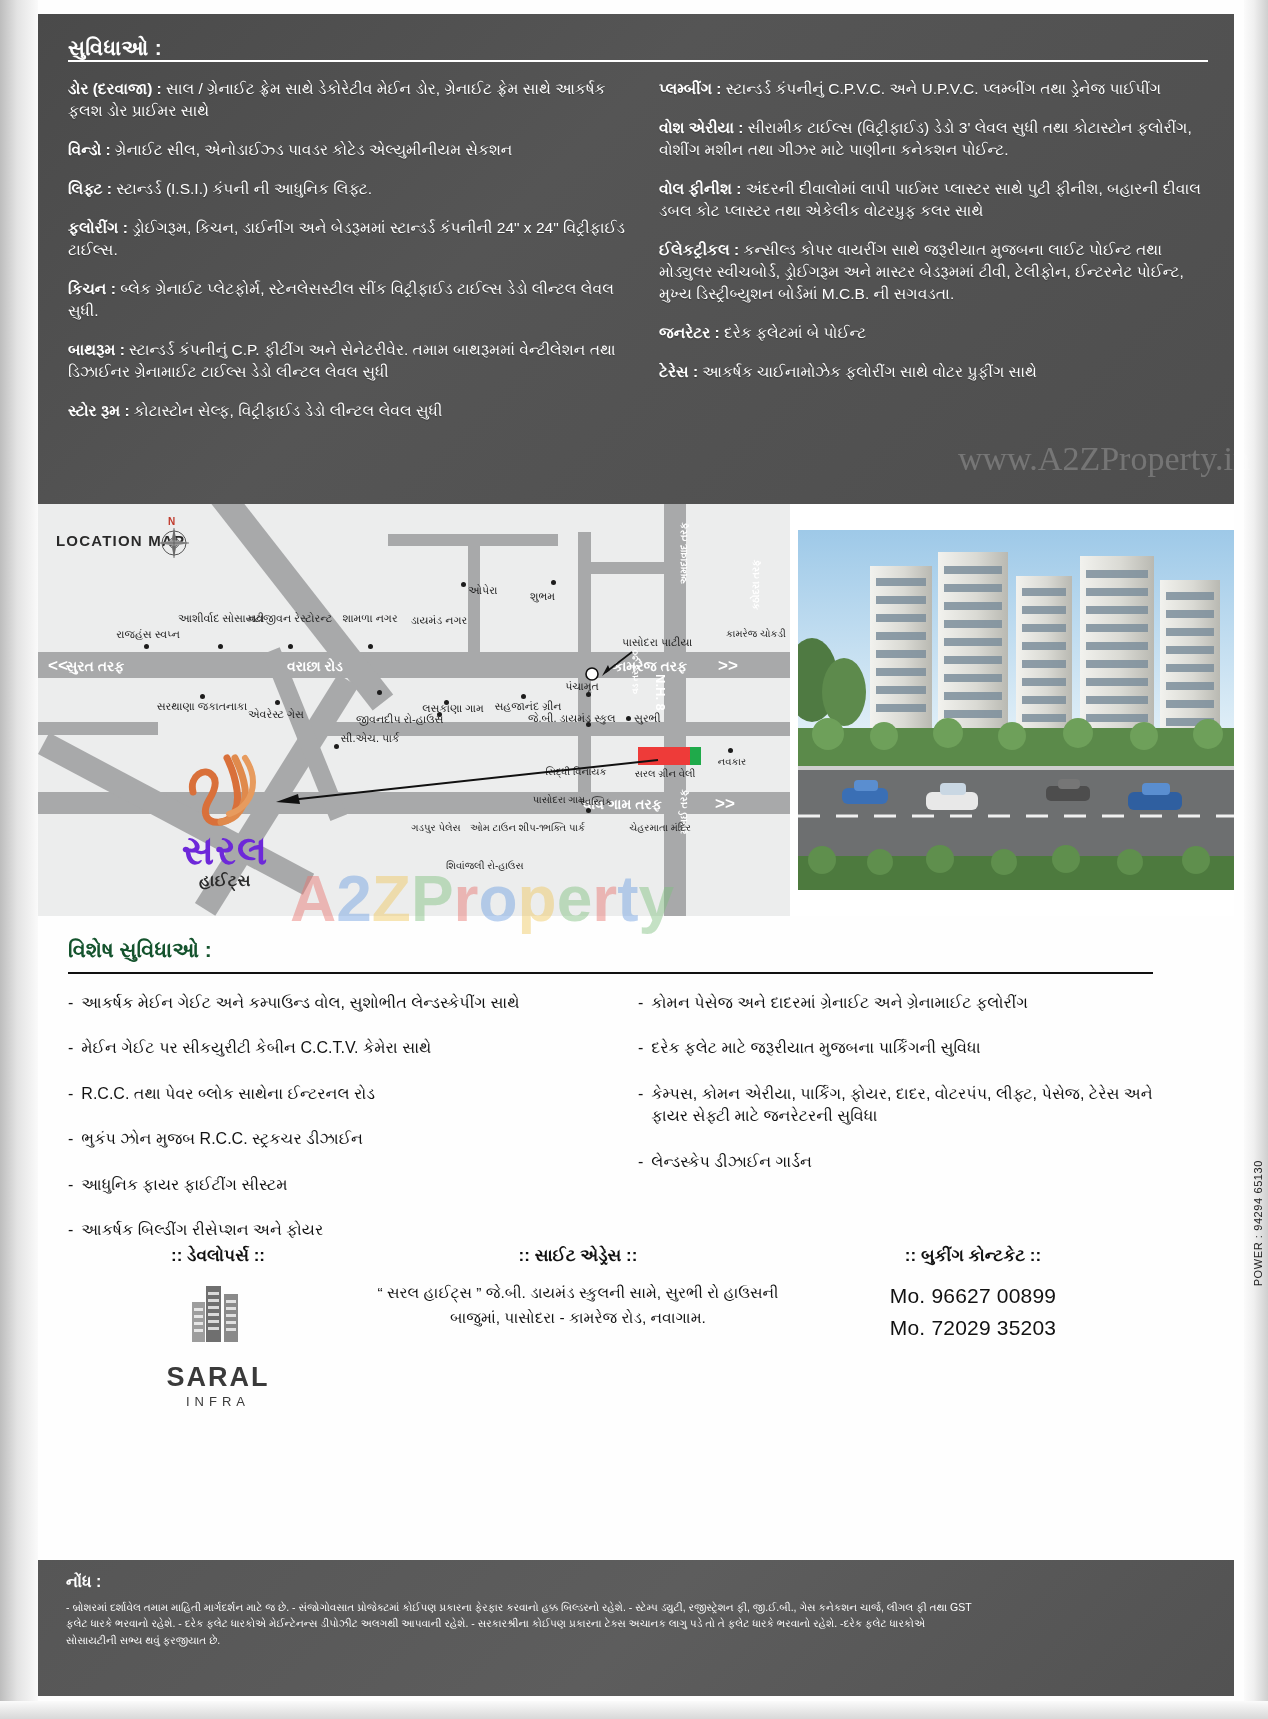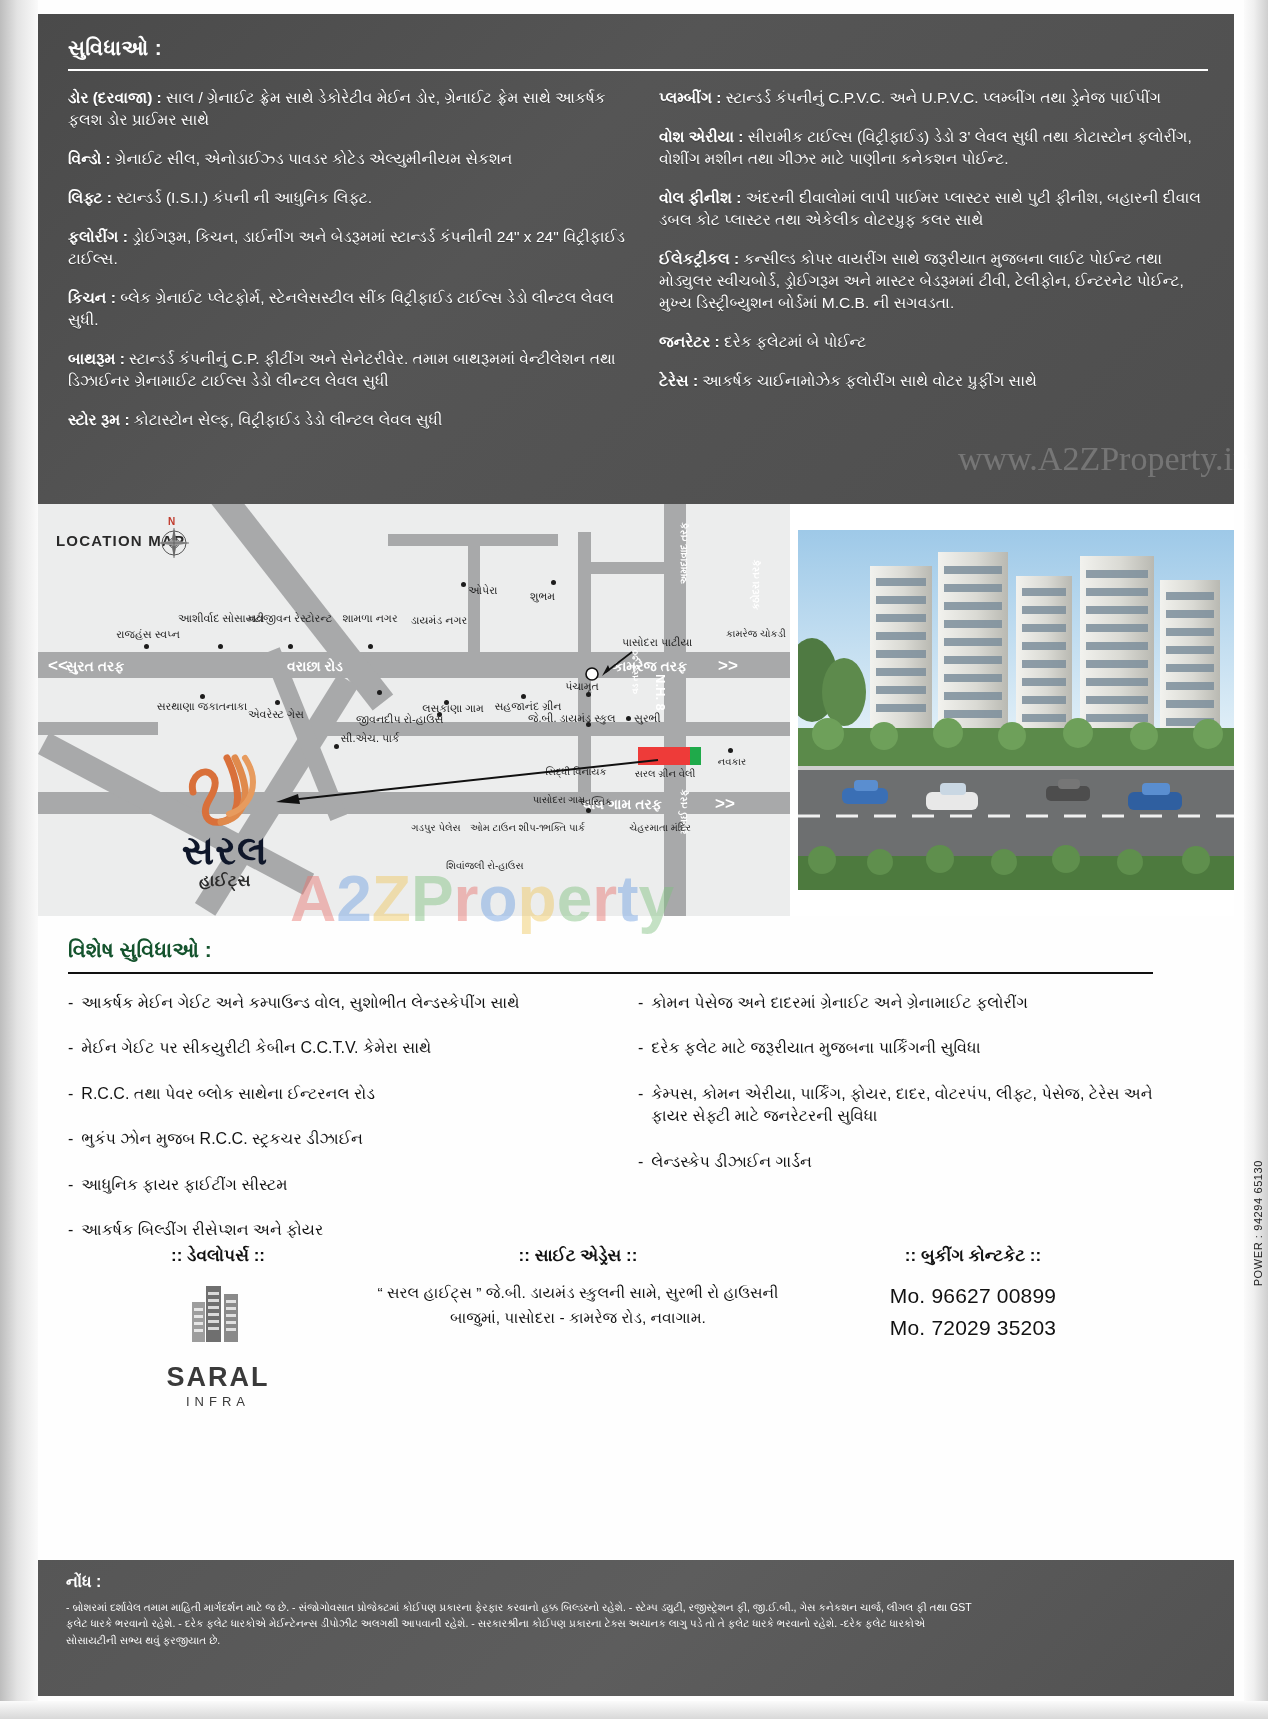--- a/index.html
+++ b/index.html
@@ -35,21 +35,20 @@
   .spec-panel {
     position: absolute;
     left: 38px; top: 14px;
     width: 1196px; height: 490px;
     background: linear-gradient(135deg,#4a4a4a 0%, #555555 40%, #4e4e4e 100%);
     color: #ffffff;
     padding: 22px 26px 10px 30px;
   }
   .spec-title {
     font-size: 21px; font-weight: bold; letter-spacing: .3px;
-    padding-bottom: 9px;
   }
   .spec-rule {
     border-bottom: 2px solid #ffffff;
     margin: 0 0 16px 0;
   }
   .spec-cols { display: flex; gap: 26px; }
   .spec-col { width: 560px; }
   .spec-col.right { padding-left: 8px; }
   .spec-item {
     font-size: 15.5px;
@@ -120,21 +119,21 @@
     position: absolute; left: 600px; top: 243px;
     width: 52px; height: 18px; background: #ee3b39;
   }
   .site-plot-green {
     position: absolute; left: 652px; top: 243px;
     width: 11px; height: 18px; background: #1faa4a;
   }
   .logo-wrap { position: absolute; left: 92px; top: 250px; text-align: center; width: 190px; }
   .logo-mark { font-size: 0; line-height: 0; }
   .logo-saral {
-    font-size: 40px; font-weight: bold; color: #0f172a;
+    font-size: 40px; font-weight: bold; color: #6d28d9;
     letter-spacing: 1px; margin-top: -4px;
   }
   .logo-heights {
     font-size: 16px; font-weight: bold; color: #2b2b2b;
     letter-spacing: .5px; margin-top: -2px;
   }
   .render {
     position: absolute; left: 760px; top: 26px;
     width: 436px; height: 360px;
     background: linear-gradient(#bcd9ef 0%, #d6e8f4 38%, #cfd3d2 39%, #bdbfbe 100%);

